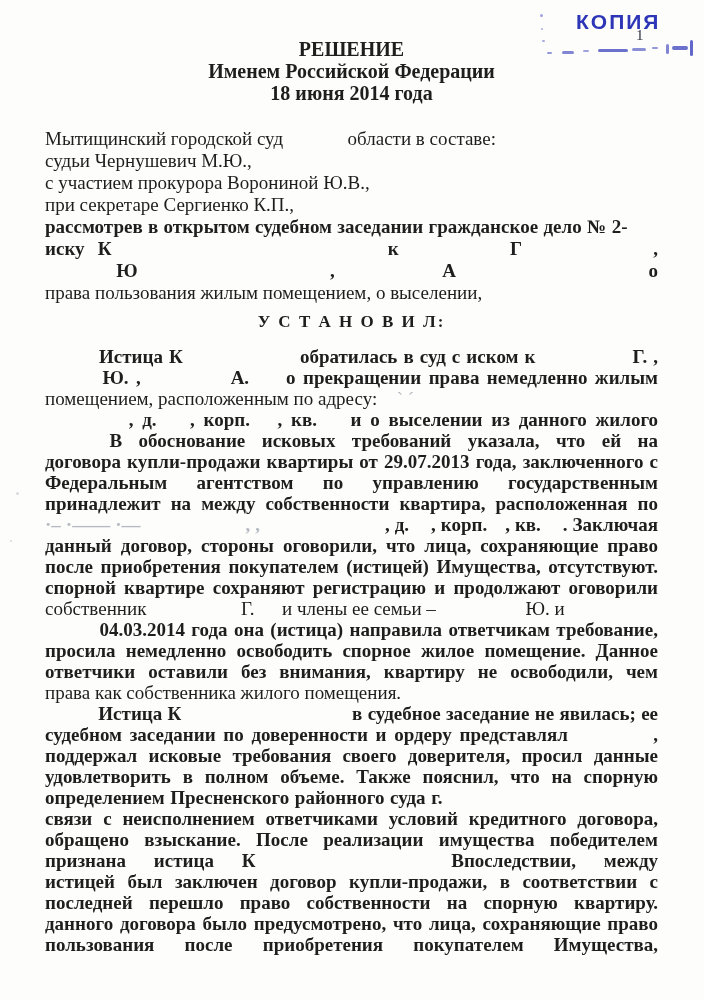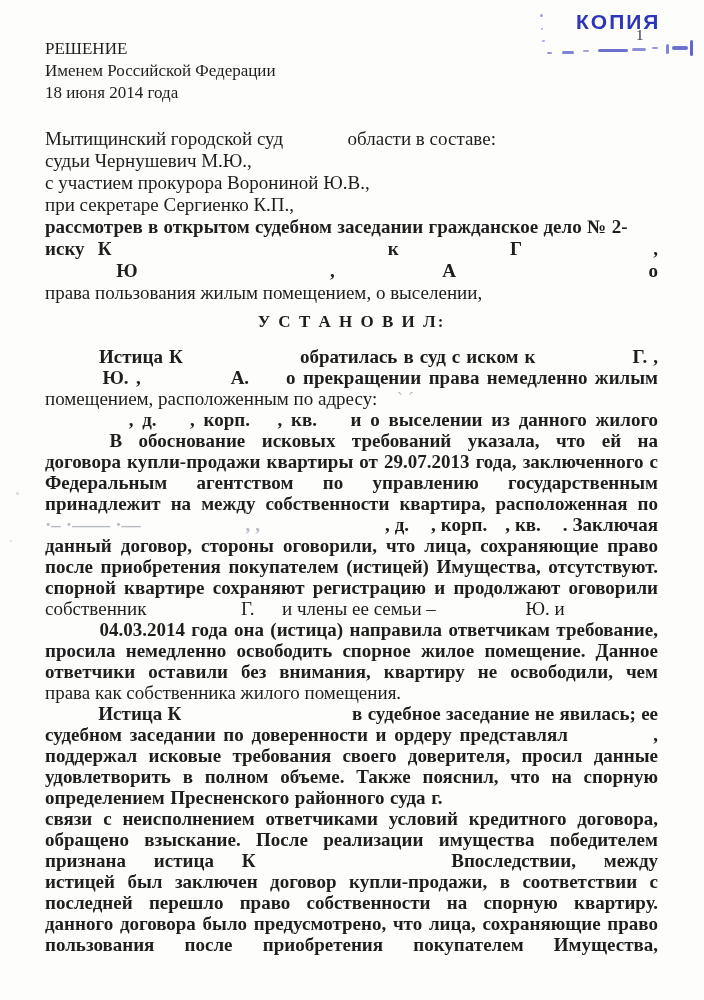--- a/index.html
+++ b/index.html
@@ -5,21 +5,21 @@
   html,body{margin:0;padding:0;background:#ffffff;}
   .doc{
     position:relative;
     width:704px;height:1000px;
     background:#fdfdfb;
     overflow:hidden;
     font-family:"Liberation Serif","DejaVu Serif",serif;
     color:#1e1e1e;
   }
   .content{position:absolute;left:45px;top:38px;width:613px;}
-  .hline{font-size:17px;font-weight:normal;text-align:left;line-height:22px;}
+  .hline{font-size:20px;font-weight:bold;text-align:center;line-height:22px;}
   .intro{margin-top:24px;}
   .line{font-size:19px;height:22px;line-height:22px;overflow:hidden;}
   .paras .line{height:21px;line-height:21px;}
   .line.j{text-align:justify;text-align-last:justify;font-weight:bold;-moz-text-align-last:justify;}
   .line.l{text-align:left;}
   .gap{display:inline-block;height:1px;vertical-align:baseline;}
   .faint{color:#b6bac2;}
   .ust{margin:6px 0 12px;font-size:17px;font-weight:bold;text-align:center;letter-spacing:2px;line-height:24px;}
   
   .stamp{position:absolute;left:0;top:0;width:704px;height:80px;pointer-events:none;}

